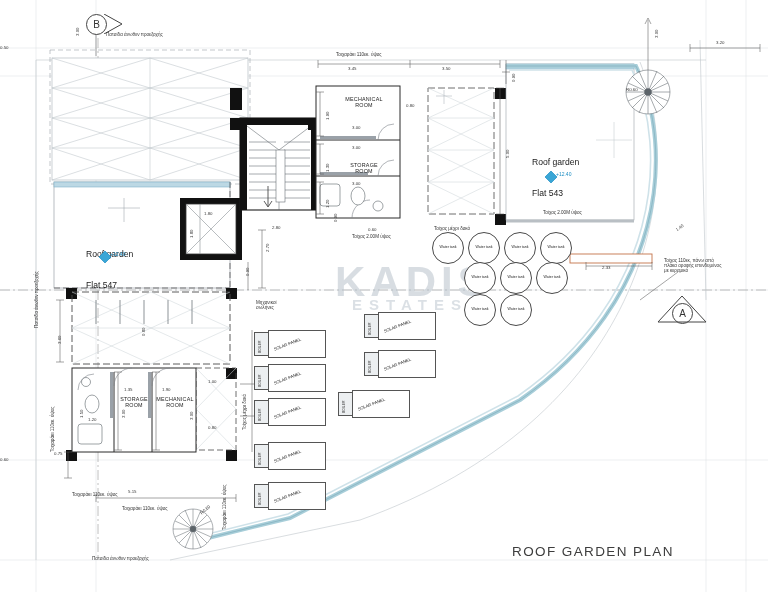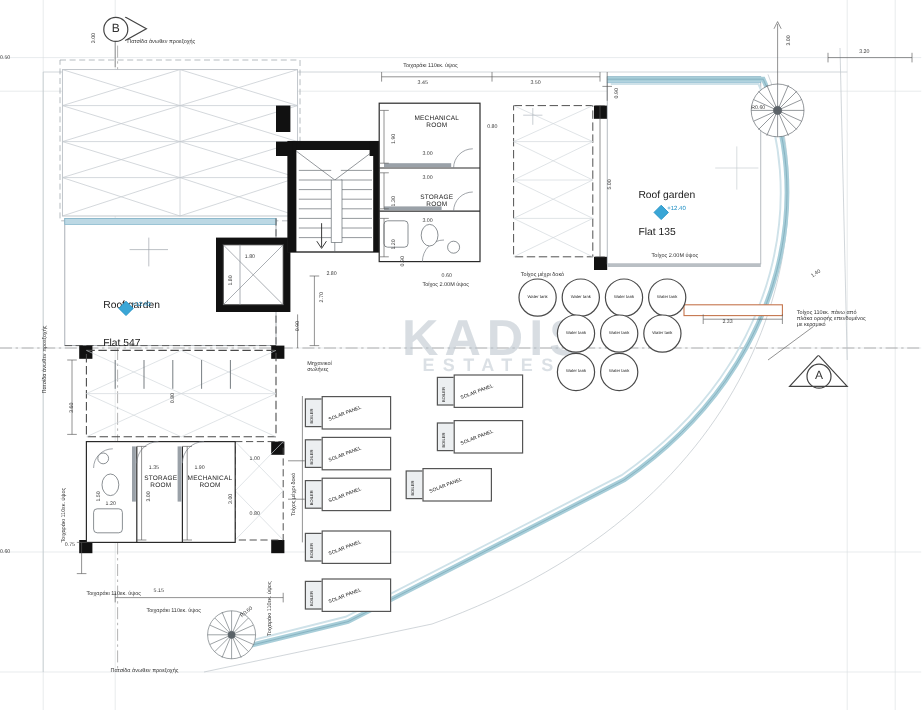--- a/index.html
+++ b/index.html
@@ -287,21 +287,21 @@
     <div>Roof garden</div>
     <div>Flat 547</div>
   </div>
   <div class="lbl elev" style="left:110px;top:252px;">+12.40</div>
   <svg style="position:absolute;left:98px;top:250px;width:14px;height:14px;">
     <path d="M7,1 L13,7 L7,13 L1,7 Z" fill="#3aa6d6" stroke="#1f8fc4" stroke-width=".7"></path>
   </svg>
 
   <div class="lbl flat" style="left:532px;top:136px;">
     <div>Roof garden</div>
-    <div>Flat 135</div>
+    <div>Flat 543</div>
   </div>
   <div class="lbl elev" style="left:556px;top:172px;">+12.40</div>
   <svg style="position:absolute;left:544px;top:170px;width:14px;height:14px;">
     <path d="M7,1 L13,7 L7,13 L1,7 Z" fill="#3aa6d6" stroke="#1f8fc4" stroke-width=".7"></path>
   </svg>
 
   <div class="lbl room" style="left:334px;top:96px;width:60px;">MECHANICAL
 ROOM</div>
   <div class="lbl room" style="left:334px;top:162px;width:60px;">STORAGE
 ROOM</div>
@@ -472,14 +472,15 @@
   </div>
   <div class="panel" style="left:338px;top:390px;">
     <div class="boiler">
       <b>BOILER</b>
       </div>
     <div class="body">
       <i>SOLAR PANEL</i>
       </div>
   </div>
 
+  <div class="lbl title" style="left:512px;top:544px;">ROOF GARDEN PLAN</div>
 
 </div>
 
 </body></html>

